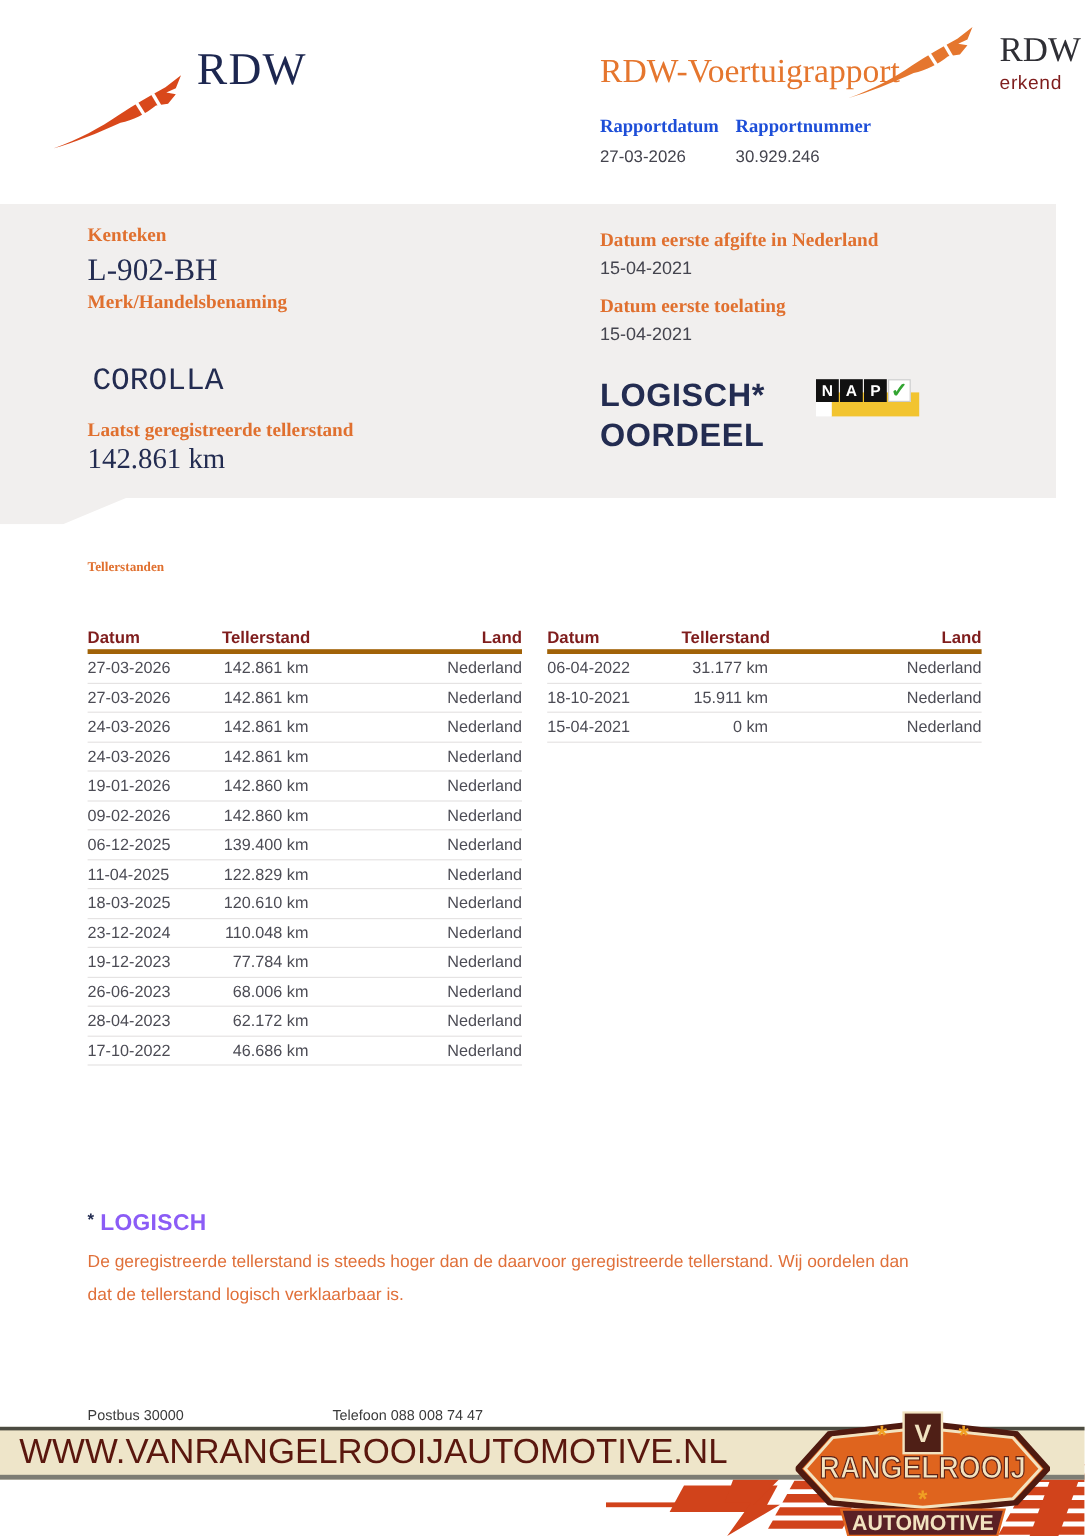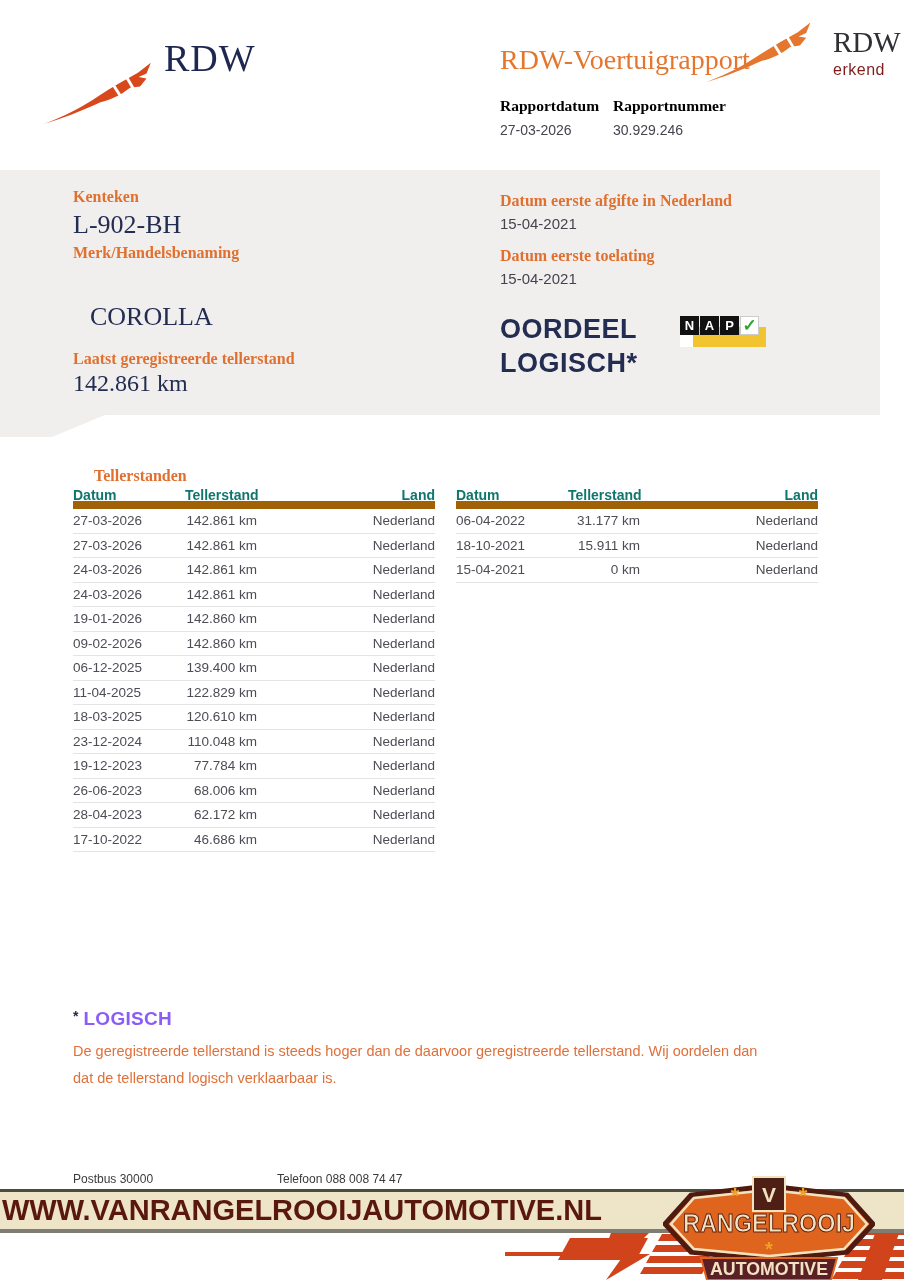--- a/index.html
+++ b/index.html
@@ -20,21 +20,21 @@
     font-family:"Liberation Serif", serif; font-size:28px; color:#e5762e; white-space:nowrap;
   }
   .title-swoosh { position:absolute; left:204px; top:-30px; z-index:3; }
   .erkend-block { position:absolute; left:833px; top:26px; }
   .erkend-rdw { font-family:"Liberation Serif", serif; font-size:29px; color:#2f2f35; }
   .erkend-sub { font-size:16px; color:#7f1d1d; margin-top:2px; letter-spacing:0.5px; }
   .report-meta { position:absolute; left:500px; top:97px; }
   .meta-col { position:absolute; top:0; }
   .meta-col.c1 { left:0; }
   .meta-col.c2 { left:113px; }
-  .meta-label { font-family:"Liberation Serif", serif; font-weight:bold; font-size:15.5px; color:#000000; }
+  .meta-label { font-family:"Liberation Serif", serif; font-weight:bold; font-size:15.5px; color:#1d4ed8; }
   .meta-value { font-size:14px; color:#44444e; margin-top:7px; }
   
   .summary-box {
     position:absolute; left:0; top:170px; width:880px; height:267px; background:#f1efee;
     clip-path:polygon(0 0,100% 0,100% 245px,105px 245px,52px 267px,0 267px);
   }
   .fld-label { font-family:"Liberation Serif", serif; font-weight:bold; font-size:16px; color:#e0702f; }
   .fld-big { font-family:"Liberation Serif", serif; font-size:26px; color:#232c51; }
   .fld-val { font-size:15px; color:#44444e; }
   .abs { position:absolute; }
@@ -44,44 +44,44 @@
   
   .nap { position:absolute; left:680px; top:142px; width:88px; height:44px; }
   .nap .yellow { position:absolute; left:13px; top:15px; width:73px; height:20px; background:#f2c430; }
   .nap .whitepatch { position:absolute; left:0px; top:22px; width:13px; height:13px; background:#ffffff; }
   .nap .sq {
     position:absolute; top:4px; width:19px; height:19px; background:#111111; color:#ffffff;
     font-weight:bold; font-size:13px; text-align:center; line-height:19px;
   }
   .nap .sq.chk { background:#ffffff; border:1px solid #cccccc; color:#33a532; font-size:17px; line-height:17px; }
   
-  .section-title { font-family:"Liberation Serif", serif; font-weight:bold; font-size:16px; color:#e0702f;margin-left:21px; }
+  .section-title { font-family:"Liberation Serif", serif; font-weight:bold; font-size:11px; color:#e0702f; }
   .tbl { position:absolute; width:362px; }
-  .tbl-head { display:flex; height:22px; border-bottom:8px solid #a16207; font-weight:bold; font-size:14px; color:#0f766e; }
+  .tbl-head { display:flex; height:22px; border-bottom:4px solid #a16207; font-weight:bold; font-size:14px; color:#7f1d1d;margin-top:36px; }
   .tbl-row { display:flex; height:24.5px; line-height:24.5px; border-bottom:1px solid #e5e3e3; font-size:13.5px; color:#4c4c55; }
   .c-datum { width:112px; text-align:left; }
   .c-teller { width:72px; }
   .tbl-head .c-teller { text-align:left; }
   .tbl-row .c-teller { text-align:right; }
   .c-land { flex:1; text-align:right; }
   
   .footnote { position:absolute; left:73px; top:1008px; width:700px; }
   .fn-ast { font-weight:bold; font-size:14px; color:#232c51; vertical-align:4px; }
   .fn-title { font-weight:bold; font-size:19px; color:#8b5cf6; margin-left:5px; letter-spacing:0.3px; }
   .fn-text { margin-top:8px; font-size:14.5px; line-height:27px; color:#e0703a; }
   
   .foot-small { position:absolute; top:1172px; font-size:12px; color:#3a3a3a; }
   .foot-small.p1 { left:73px; }
   .foot-small.p2 { left:277px; }
   .banner {
     position:absolute; left:0; top:1189px; width:904px; height:44px; background:#eee5c9;
     border-top:3px solid #4b4b41; border-bottom:4px solid #7d7d74; z-index:2;
   }
   .banner-text {
-    font-weight:bold; font-size:29px; color:#5a170e; line-height:37px; padding-left:2px;
+    font-weight:normal; font-size:29px; color:#5a170e; line-height:37px; padding-left:16px;
     letter-spacing:0px; white-space:nowrap;
   }
   .stripes { position:absolute; left:0px; bottom:0px; z-index:1; }
   .badge { position:absolute; left:663px; top:1176px; width:212px; height:104px; z-index:5; }
 </style>
 </head>
 <body>
 
 <svg width="0" height="0" style="position:absolute">
   <defs>
@@ -122,32 +122,32 @@
     <div class="meta-col c2">
       <div class="meta-label">Rapportnummer</div>
       <div class="meta-value">30.929.246</div>
     </div>
   </div>
 
   <div class="summary-box">
     <div class="abs fld-label" style="left:73px; top:18px;">Kenteken</div>
     <div class="abs fld-big" style="left:73px; top:40px;">L-902-BH</div>
     <div class="abs fld-label" style="left:73px; top:74px;">Merk/Handelsbenaming</div>
-    <div class="abs fld-big" style="left:90px; top:132px;">COROLLA</div>
+    <div class="abs fld-big" style="left:77px; top:132px;font-family:Liberation Mono, monospace;">COROLLA</div>
     <div class="abs fld-label" style="left:73px; top:180px;">Laatst geregistreerde tellerstand</div>
     <div class="abs fld-big" style="left:73px; top:200px; font-size:24px;">142.861 km</div>
 
     <div class="abs fld-label" style="left:500px; top:22px;">Datum eerste afgifte in Nederland</div>
     <div class="abs fld-val" style="left:500px; top:45px;">15-04-2021</div>
     <div class="abs fld-label" style="left:500px; top:77px;">Datum eerste toelating</div>
     <div class="abs fld-val" style="left:500px; top:100px;">15-04-2021</div>
 
     <div class="abs oordeel" style="left:500px; top:142px;">
+      <div>LOGISCH*</div>
       <div>OORDEEL</div>
-      <div>LOGISCH*</div>
     </div>
 
     <div class="nap">
       <div class="yellow"></div>
       <div class="whitepatch"></div>
       <div class="sq" style="left:0px;">N</div>
       <div class="sq" style="left:20px;">A</div>
       <div class="sq" style="left:40px;">P</div>
       <div class="sq chk" style="left:60px;">✓</div>
     </div>

